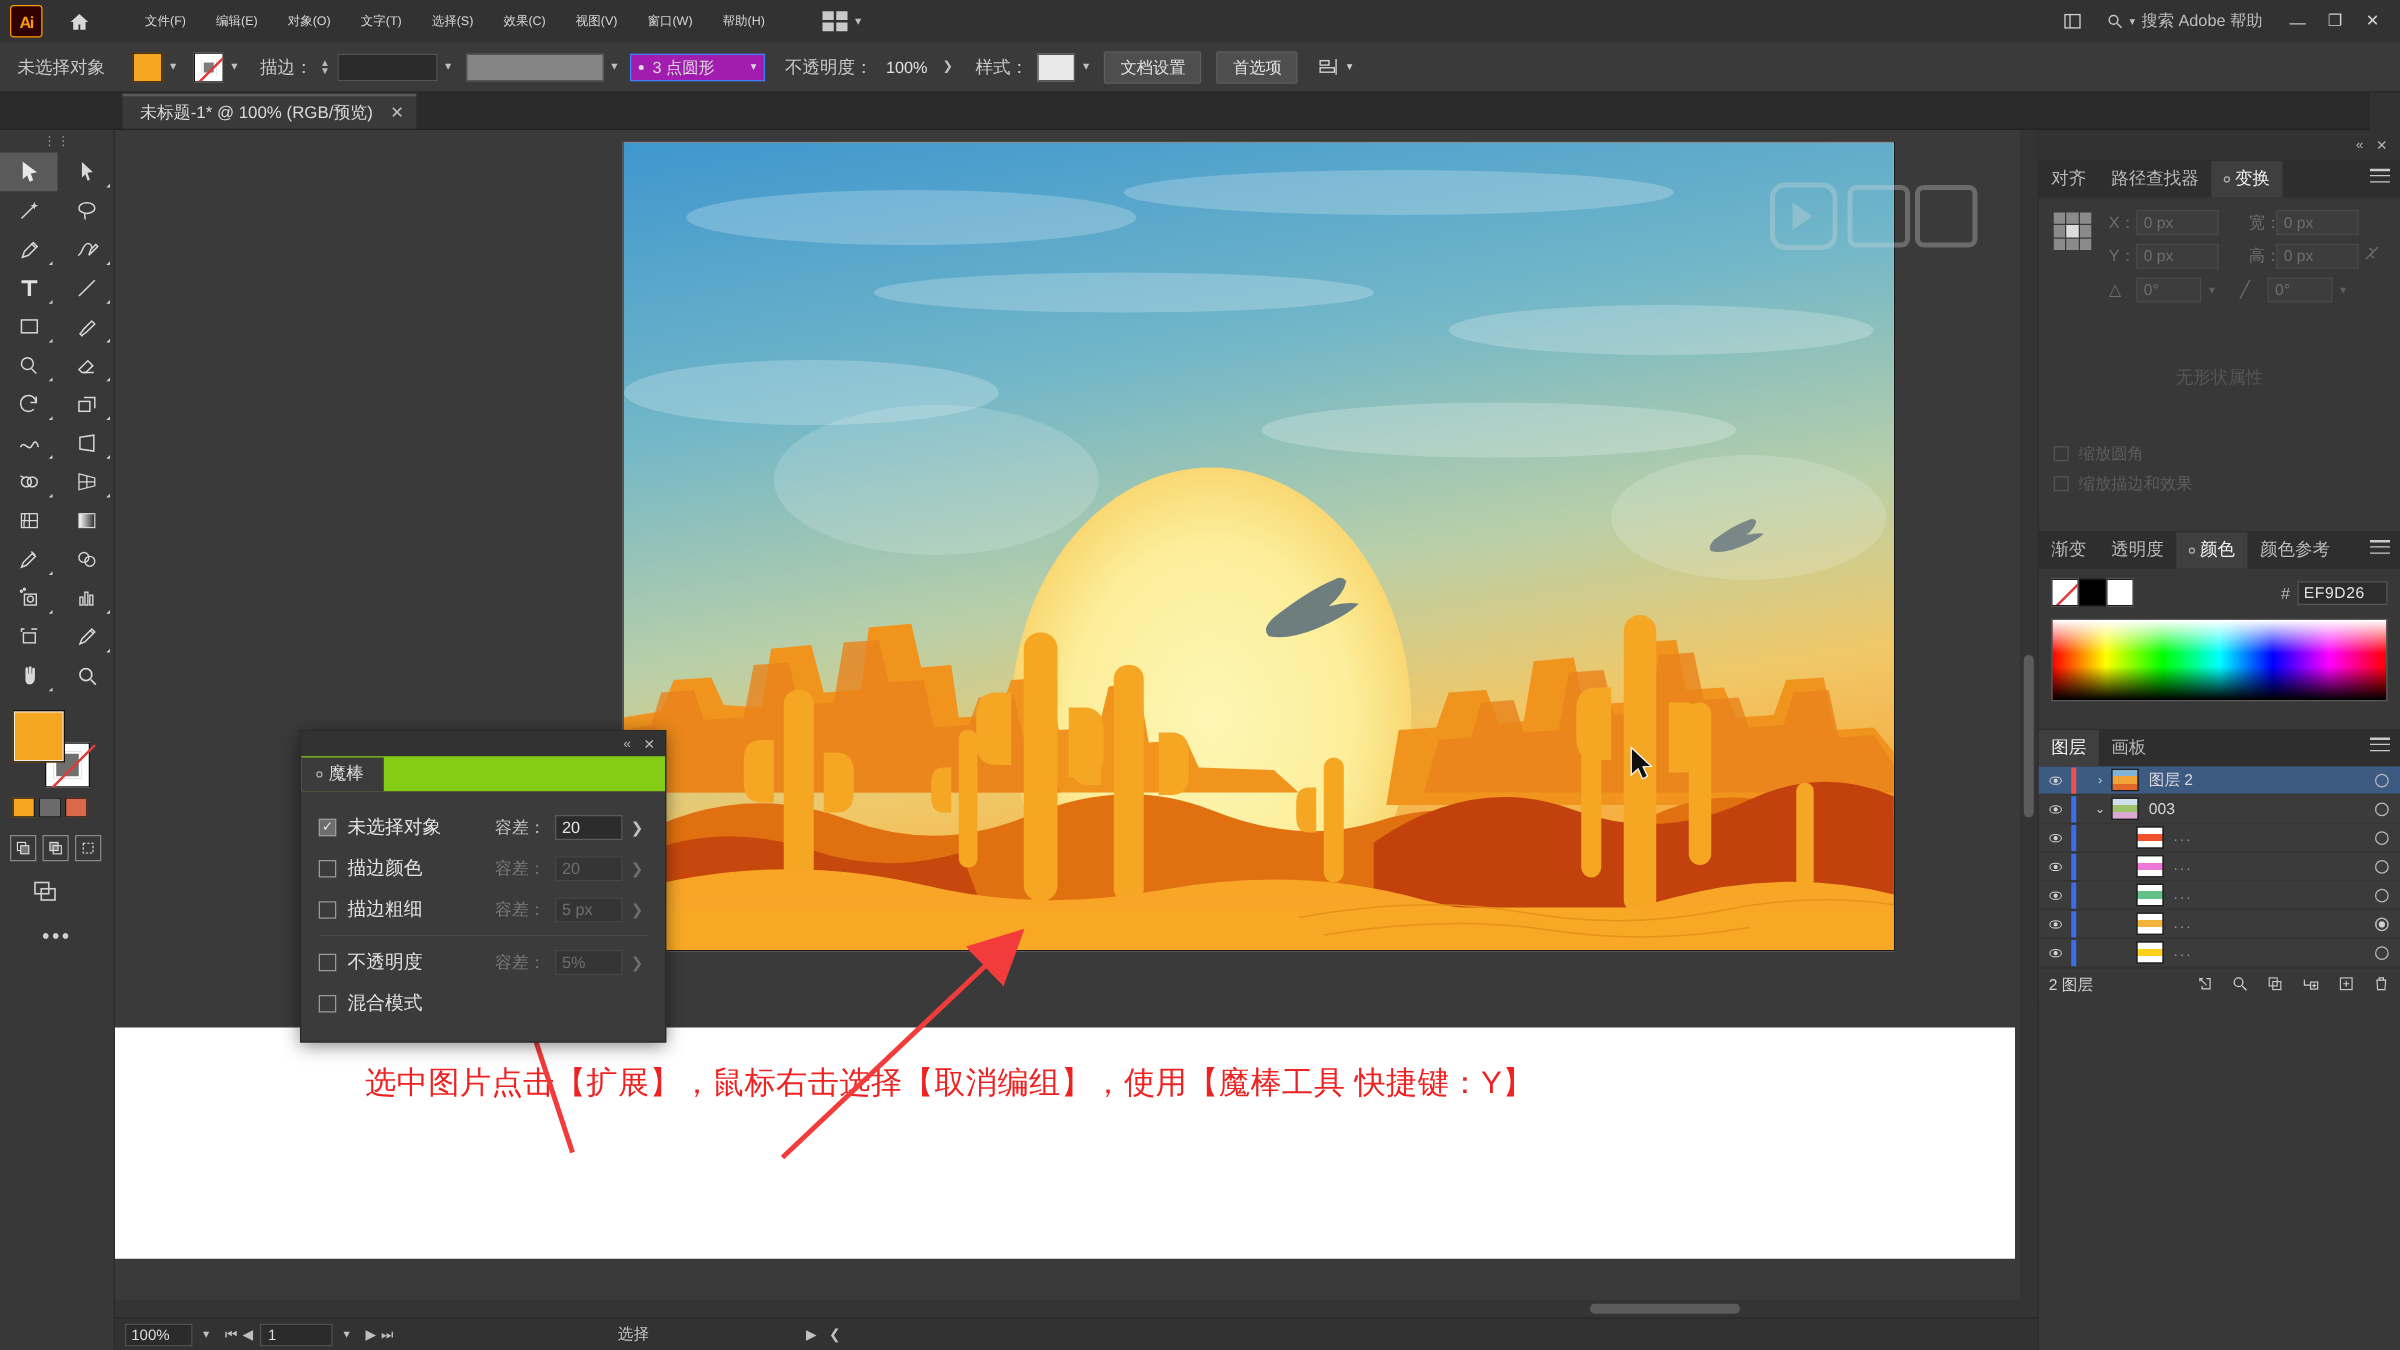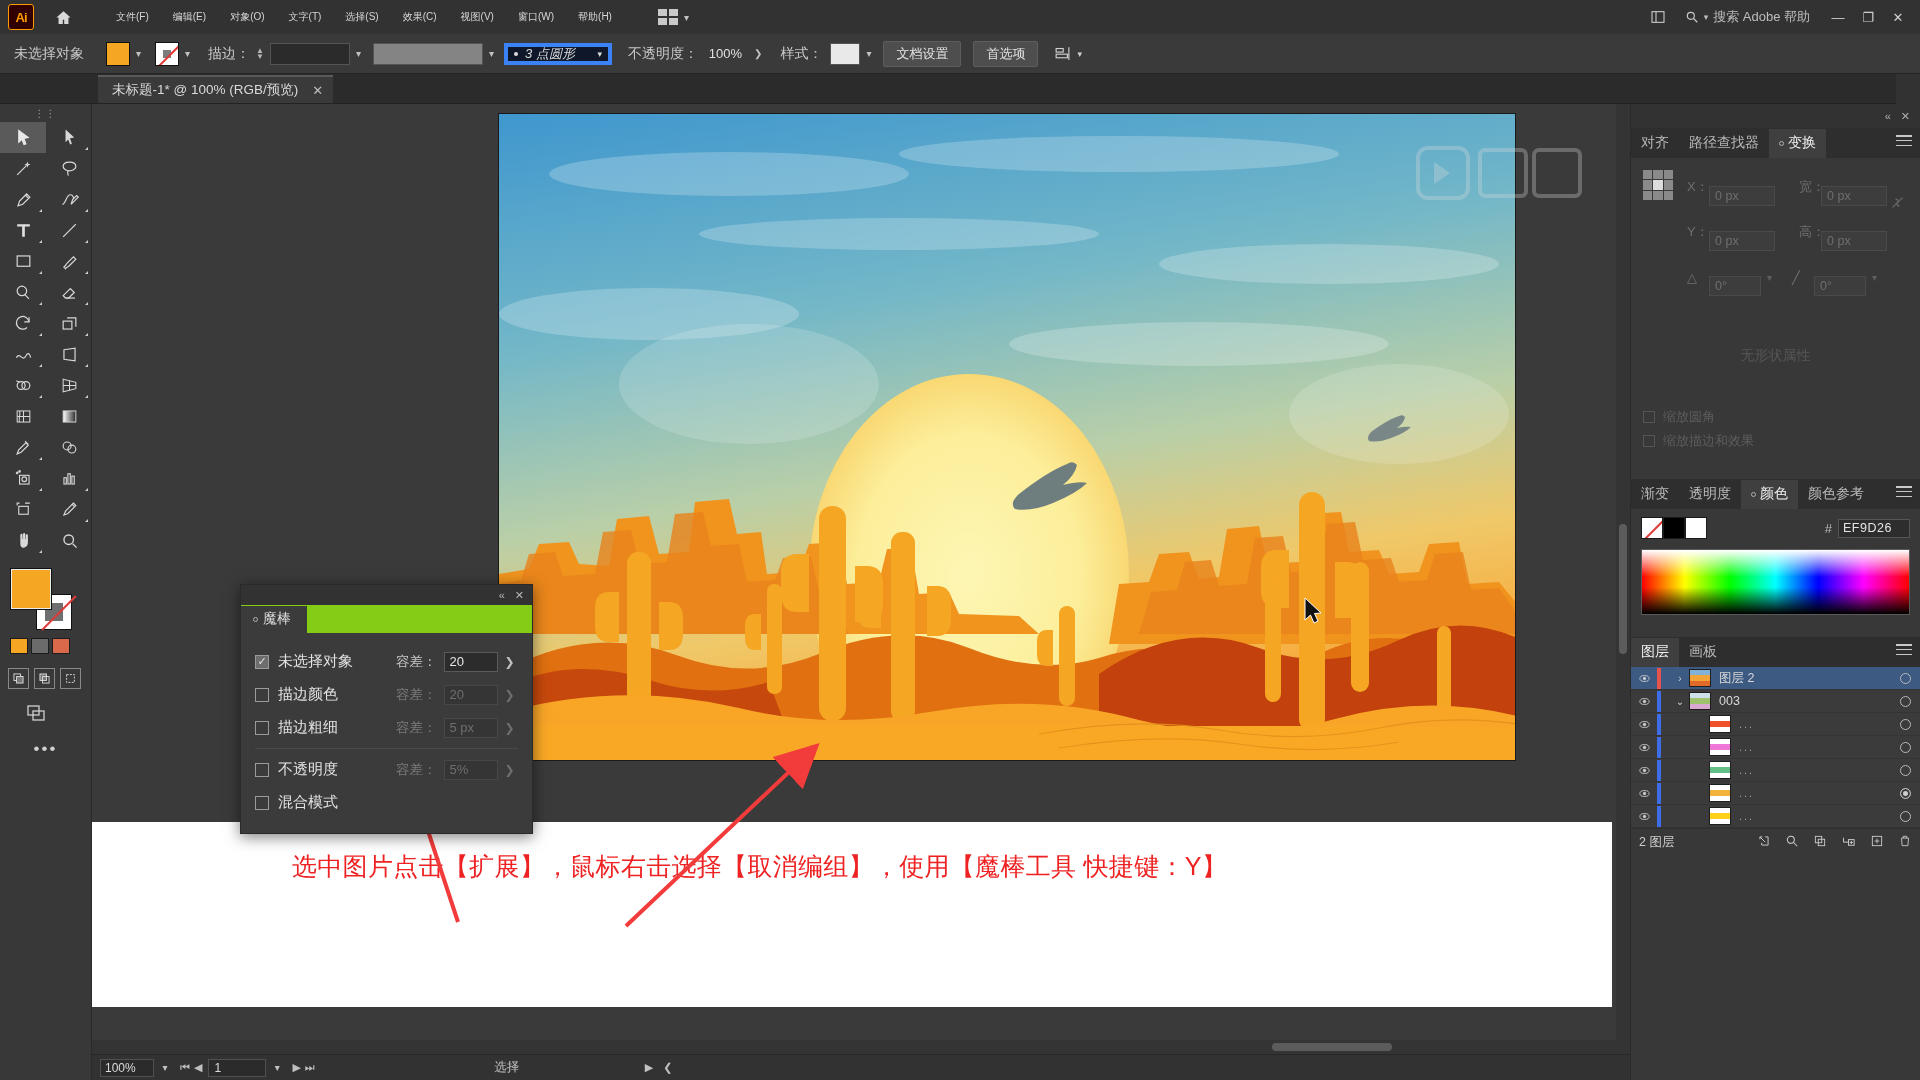--- a/index.html
+++ b/index.html
@@ -81,23 +81,23 @@
   .spinner { display:flex; flex-direction:column; margin-left:6px; color:#b5b5b5; line-height:6px; font-size:8px;}
   .cb-input {
     height: 22px; background: #2b2b2b; border: 1px solid #545454;
     width: 80px; margin-left: 6px; display:flex; align-items:center;
     justify-content: flex-end; padding-right: 6px; color:#d6d6d6; font-size:13px;
   }
   .strokeprofile {
     width: 110px; height: 22px; background:#848484; border:1px solid #545454; margin-left: 12px;
   }
   .brush-dd {
-    margin-left: 10px; width: 108px; height:22px; background:#0f172a; border:4px solid #3b82f6;
+    margin-left: 10px; width: 108px; height:22px; background:#a21caf; border:1px solid #3b82f6;
     display:flex; align-items:center; justify-content:space-between; padding:0 6px;
-    color:#dadada; font-size:13px;font-style:italic;
+    color:#dadada; font-size:13px;
   }
   .opacity-val {
     margin-left:8px; color:#e0e0e0; font-size:13px; min-width:36px;
   }
   .style-swatch { width:30px; height:22px; background:#e9e9e9; border:1px solid #545454; margin-left:8px;}
   .cb-btn {
     height: 26px; background: #4e4e4e; border: 1px solid #5e5e5e; color:#e2e2e2;
     font-size: 13px; display:flex; align-items:center; padding: 0 12px; margin-left: 12px;
     border-radius:2px;
   }
@@ -240,21 +240,21 @@
     position:absolute; left:12px; top:12px; width:30px; height:30px;
     display:grid; grid-template-columns: repeat(3,1fr); grid-template-rows: repeat(3,1fr); gap:1px;
   }
   .xf-grid i { background:#8a8a8a; }
   .xf-grid i.c { background:#dcdcdc; }
   .xf-fields { margin-left: 44px; }
   .xf-line { display:flex; align-items:center; margin-bottom: 7px; gap: 6px;}
   .xf-lab { color:#6f6f6f; font-size: 13px; width: 16px; }
   .xf-in {
     width: 66px; height: 20px; background:#3d3d3d; border:1px solid #4a4a4a;
-    color:#6e6e6e; font-size: 12.5px; display:flex; align-items:center; padding-left:5px;margin-top:18px;
+    color:#6e6e6e; font-size: 12.5px; display:flex; align-items:center; padding-left:5px;
   }
   .xf-link { position:absolute; right: 14px; top: 36px; color:#6b6b6b; }
   .xf-empty { text-align:center; color:#565656; font-size: 14px; padding: 44px 0 40px; }
   .xf-chk { display:flex; align-items:center; gap:8px; padding: 3px 0; color:#5d5d5d; font-size: 13px; }
   .xf-box { width:12px;height:12px;border:1px solid #555; }
 
   
   .cl-body { padding: 8px 10px 10px; }
   .cl-row { display:flex; align-items:center; }
   .cl-none {

